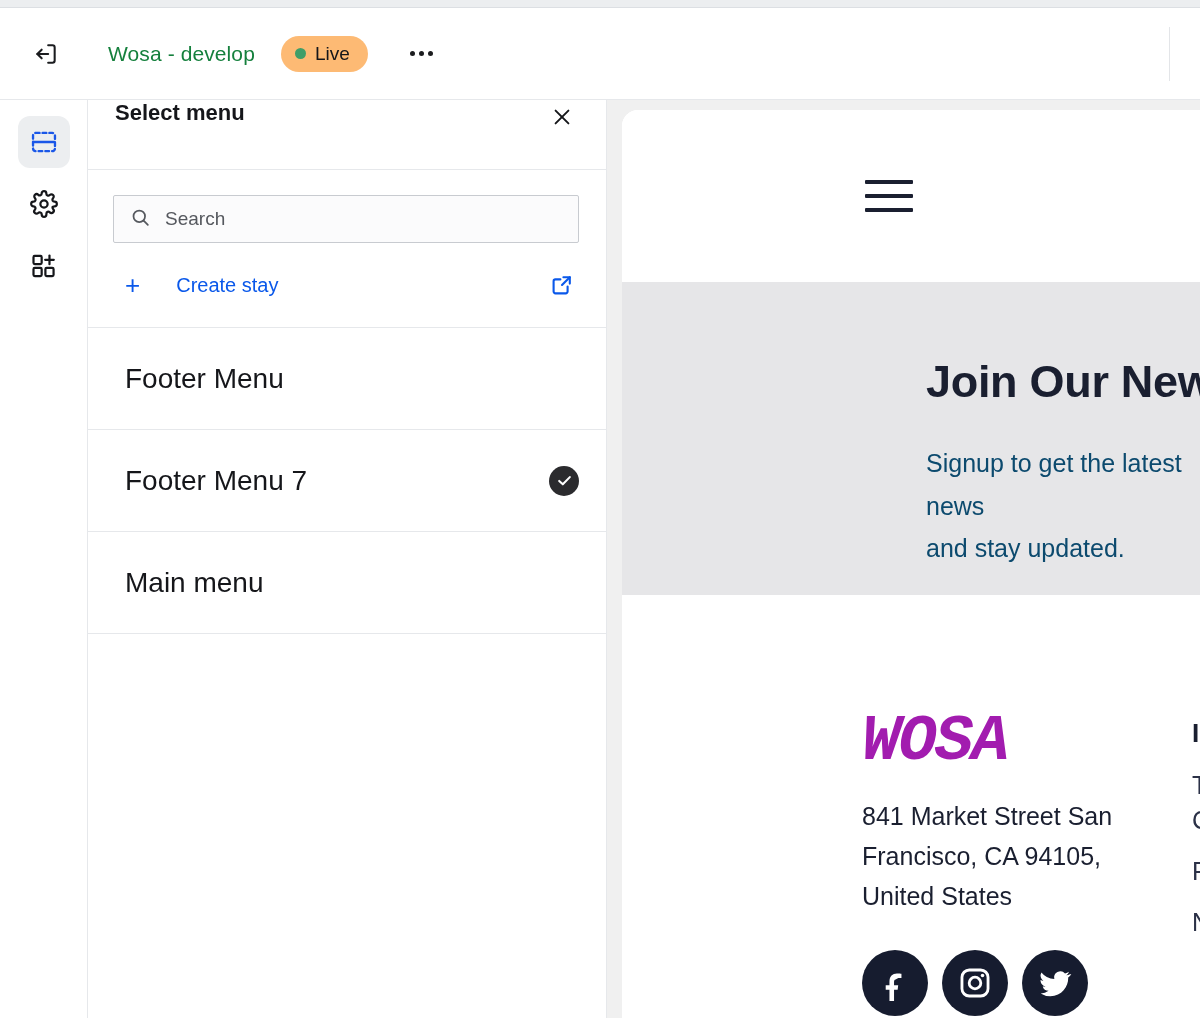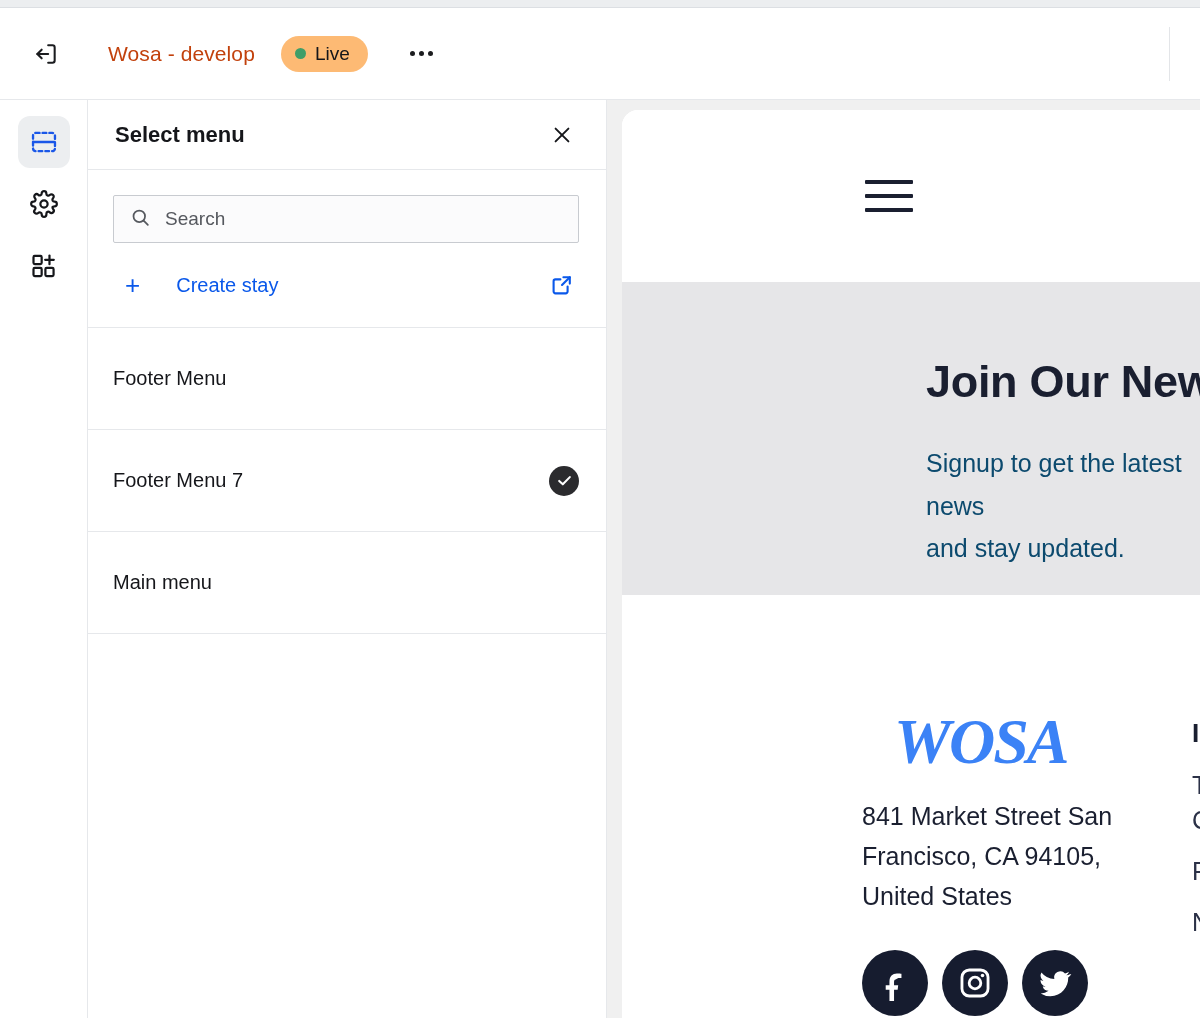--- a/index.html
+++ b/index.html
@@ -27,21 +27,21 @@
     padding: 0 16px 0 24px;
     position: relative;
   }
   .hdr-left { display: flex; align-items: center; gap: 0; }
   #exit-btn {
     width: 44px; height: 44px;
     display: flex; align-items: center; justify-content: center;
     border-radius: 8px; cursor: pointer;
   }
   #site-title {
-    font-size: 21px; color: #c2410c; letter-spacing: .1px;
+    font-size: 21px; color: #15803d; letter-spacing: .1px;
     margin-left: 40px; white-space: nowrap;
   }
   #live-badge {
     margin-left: 26px;
     background: #fdba74;
     border-radius: 999px;
     height: 36px;
     padding: 0 18px 0 14px;
     display: inline-flex; align-items: center; gap: 9px;
     cursor: pointer;
@@ -94,21 +94,21 @@
   
   #menu-panel {
     width: 519px;
     flex: 0 0 519px;
     background: #ffffff;
     border-right: 1px solid #e6e8eb;
     display: flex; flex-direction: column;
   }
   #panel-header {
     height: 70px;
-    display: flex; align-items: center; justify-content: space-between;
+    display: flex; justify-content: space-between;
     padding: 0 27px;
     border-bottom: 1px solid #e6e8eb;
   }
   #panel-title { font-size: 22px; font-weight: bold; color: #15161a; }
   #close-btn {
     width: 34px; height: 34px;
     display: flex; align-items: center; justify-content: center;
     cursor: pointer; border-radius: 6px;
   }
 
@@ -146,21 +146,21 @@
     cursor: pointer;
   }
 
   .menu-item {
     height: 102px;
     display: flex; align-items: center;
     padding: 0 27px 0 25px;
     border-bottom: 1px solid #e6e8eb;
     cursor: pointer;
   }
-  .menu-item-label { font-size: 20px; color: #15161a; }
+  .menu-item-label { font-size: 28px; color: #15161a; margin-left: 12px; }
   .check-badge {
     margin-left: auto;
     width: 30px; height: 30px; border-radius: 50%;
     background: #2b2b2e;
     display: flex; align-items: center; justify-content: center;
   }
   #panel-filler { flex: 1; background: #ffffff; }
 
   
   #preview-area {
@@ -201,23 +201,23 @@
     white-space: pre-line;
   }
 
   #footer {
     background: #ffffff;
     display: flex;
     padding: 115px 0 0 240px;
   }
   #footer-brand { width: 330px; flex: 0 0 330px; }
   #wosa-logo {
-    font-family: Liberation Serif, serif;
+    font-family: Liberation Mono, monospace;
     font-size: 64px; font-weight: bold; font-style: italic;
-    color: #3b82f6; letter-spacing: -2px; line-height: 1; margin-left: 32px;
+    color: #a21caf; letter-spacing: -2px; line-height: 1;
   }
   #footer-address {
     margin-top: 22px;
     font-size: 25px; color: #1a1f30; line-height: 1.6;
     white-space: pre-line;
   }
   #social-row { margin-top: 34px; display: flex; gap: 14px; }
   .social-btn {
     width: 66px; height: 66px; border-radius: 50%;
     background: #161c2f;

